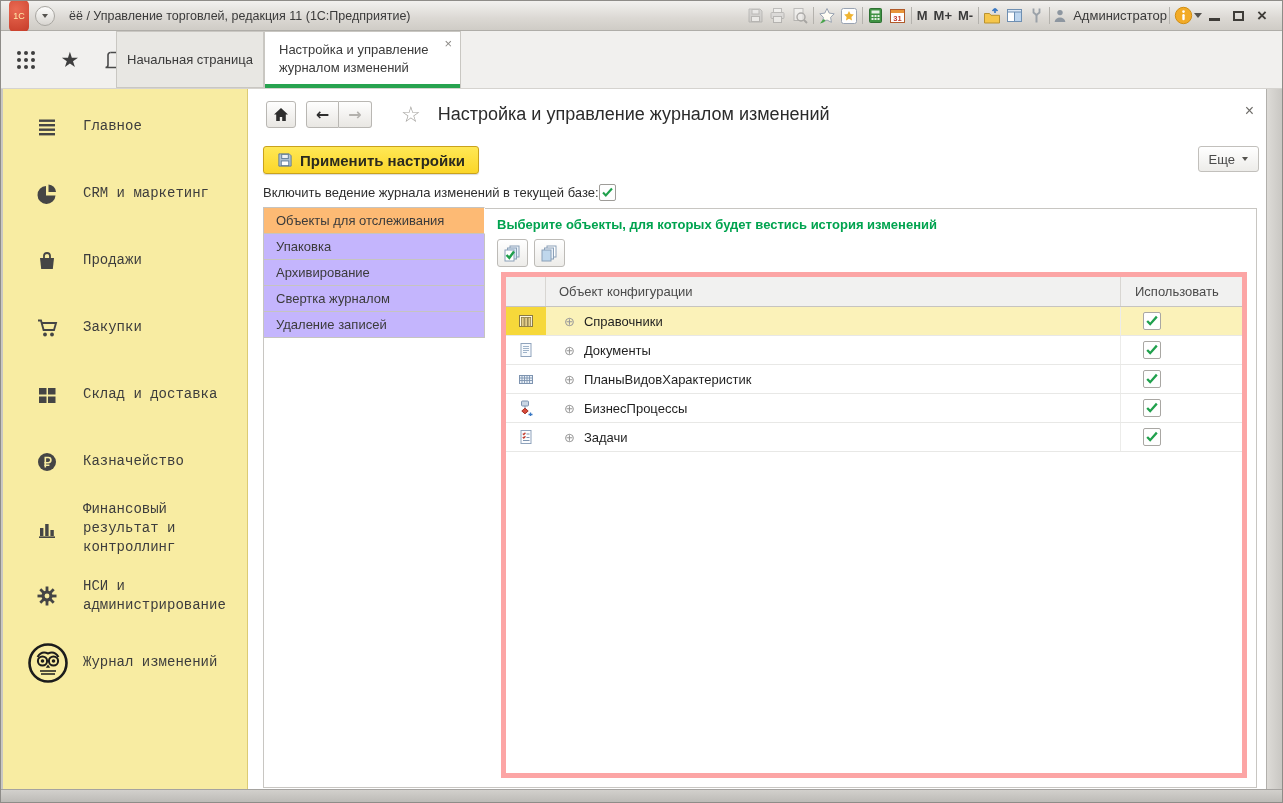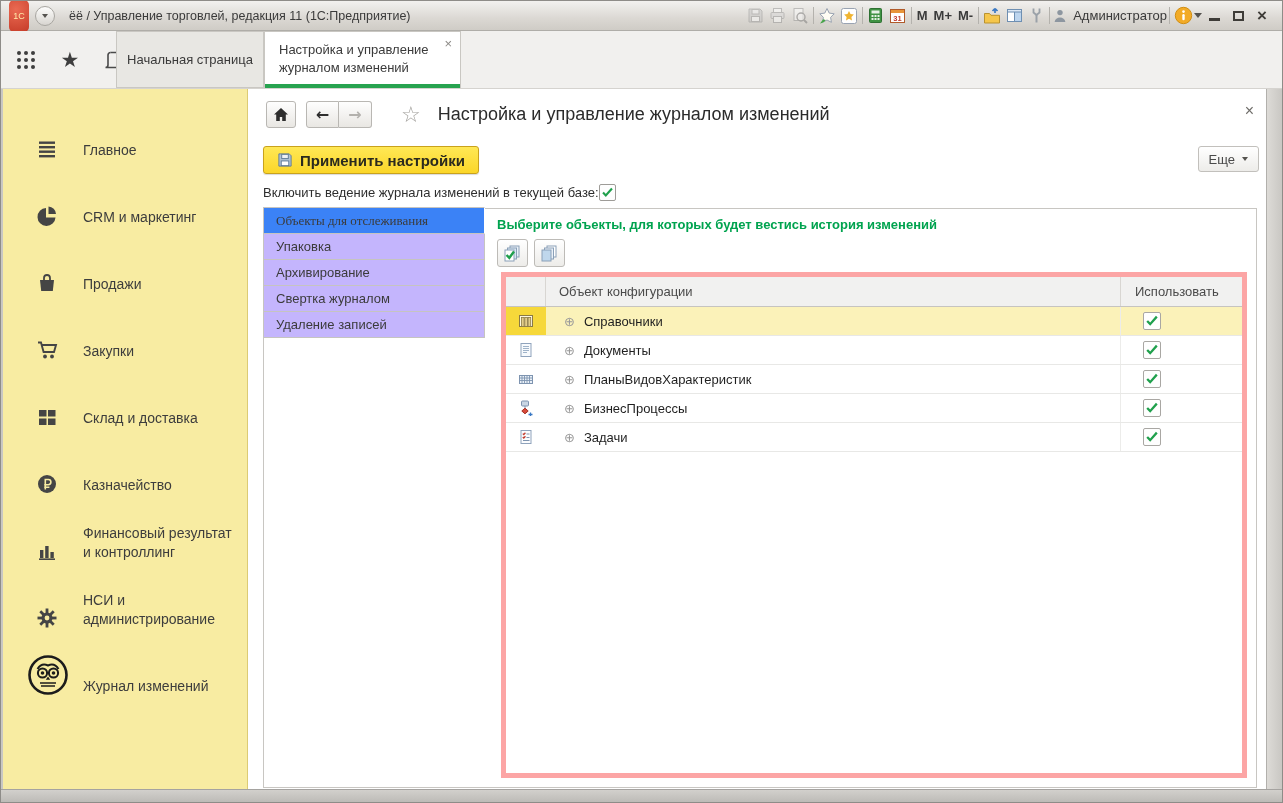--- a/index.html
+++ b/index.html
@@ -36,21 +36,21 @@
   .star-glyph { font-family:"DejaVu Sans",sans-serif; font-size:21px; color:#3E3E3E; }
   .tab { position:absolute; top:0; height:57px; border:1px solid #C9C7C2; background:#E8E7E3; color:#3A3A3A; }
   .tab-home { left:115px; width:148px; display:flex; align-items:center; justify-content:center; }
   .tab-active { left:263px; width:197px; background:#FFF; border-bottom:none; padding:9px 14px 0 14px; line-height:18px; }
   .tab-green-bar { position:absolute; left:0; right:0; bottom:0; height:4px; }
   .tab-close { position:absolute; top:5px; right:8px; font-size:13px; color:#8B8985; line-height:1; }
 
   
   .body { position:absolute; left:0; top:88px; width:100%; height:702px; display:flex; border-left:2px solid #C9C7C3; }
   .sidebar { width:245px; height:100%; background:#F8ECA2; border-right:1px solid #DCCB74; padding-top:4px; flex:0 0 auto; }
-  .side-item { height:67px; display:flex; align-items:flex-end; padding-left:32px; }
+  .side-item { height:67px; display:flex; align-items:center; padding-left:32px;font-family:Liberation Mono, monospace; }
   .side-ico { width:24px; flex:0 0 auto; display:flex; justify-content:center; }
   .side-label { margin-left:24px; font-size:14px; color:#3D3D3D; line-height:19px; width:152px; }
   .side-item.owl-item { padding-left:22px; }
   .side-item.owl-item .side-ico { width:46px; }
   .side-item.owl-item .side-label { margin-left:12px; }
 
   .content { position:relative; flex:1 1 auto; background:#FFF; }
   .right-gutter { width:16px; flex:0 0 auto; background:linear-gradient(90deg,#DDDBD7,#C9C7C3); border-left:1px solid #B2B0AC; }
 
   
@@ -75,21 +75,21 @@
   
   .chkrow { position:absolute; left:15px; top:95px; display:flex; align-items:center; font-size:13px; color:#2E2E2E; }
   .cbx { width:17px; height:17px; background:#FEFEFE; border:1px solid #9E9C98; border-radius:2px;
     display:flex; align-items:center; justify-content:center; }
 
   
   .panel { position:absolute; left:15px; top:119px; width:994px; height:580px; border:1px solid #C8C6C2; background:#FFF; display:flex; }
   .vtabs { width:222px; flex:0 0 auto; margin:-1px 0 0 -1px; }
   .vtab { height:27px; line-height:25px; padding-left:12px; background:#c4b5fd; border:1px solid #C6C4C0; margin-top:-1px;
     color:#3B3B3B; font-size:13px; }
-  .vtab.active { background:#3b82f6; border-right:1px solid #FFF; position:relative; z-index:2;font-family:Liberation Serif, serif; }
+  .vtab.active { background:#fdba74; border-right:1px solid #FFF; position:relative; z-index:2; }
   .pcontent { position:relative; flex:1 1 auto; }
   .green-heading { position:absolute; left:12px; top:8px; font-weight:bold; font-size:13px; }
   .ptoolbar { position:absolute; left:12px; top:30px; display:flex; gap:6px; }
   .tool-btn { width:31px; height:28px; background:linear-gradient(#FFFFFF,#EDECE9); border:1px solid #BDBBB7; border-radius:3px;
     display:flex; align-items:center; justify-content:center; }
 
   
   .otable { position:absolute; left:16px; top:63px; width:746px; height:506px; border:5px solid #fca5a5; background:#FFF; }
   .thead { display:flex; height:30px; background:#F1F1F0; border-bottom:1px solid #C6C4C0; color:#4A4A4A; }
   .th { display:flex; align-items:center; }

